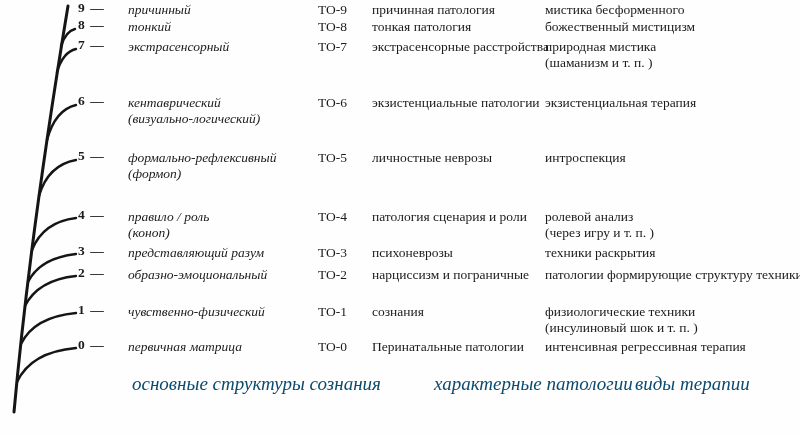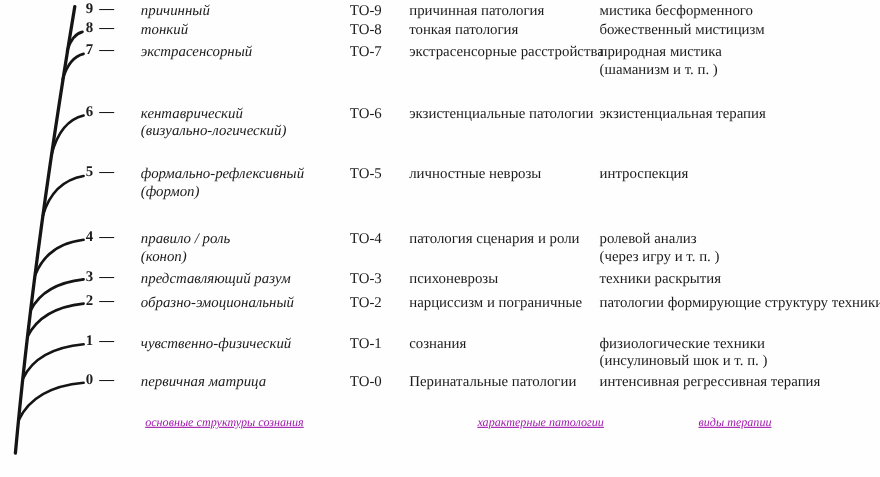--- a/index.html
+++ b/index.html
@@ -38,26 +38,25 @@
   .r6 { top: 95px; }
   .r5 { top: 150px; }
   .r4 { top: 209px; }
   .r3 { top: 245px; }
   .r2 { top: 267px; }
   .r1 { top: 304px; }
   .r0 { top: 339px; }
 
   .footer-label {
     position: absolute;
-    font-size: 11px;
+    font-size: 19px;
     line-height: 16.5px;
     font-style: italic;
     white-space: pre;
-    color: #a21caf;
-    text-decoration: underline;
+    color: #0c4a6e;
   }
   .f-structures { left: 132px; top: 376px; }
   .f-points     { left: 298px; top: 376px; width: 68px; text-align: center; }
   .f-pathologies{ left: 390px; top: 376px; margin-left: 44px; }
   .f-therapies  { left: 635px; top: 376px; }
 </style>
 </head>
 <body>
 
 <div class="canvas">

